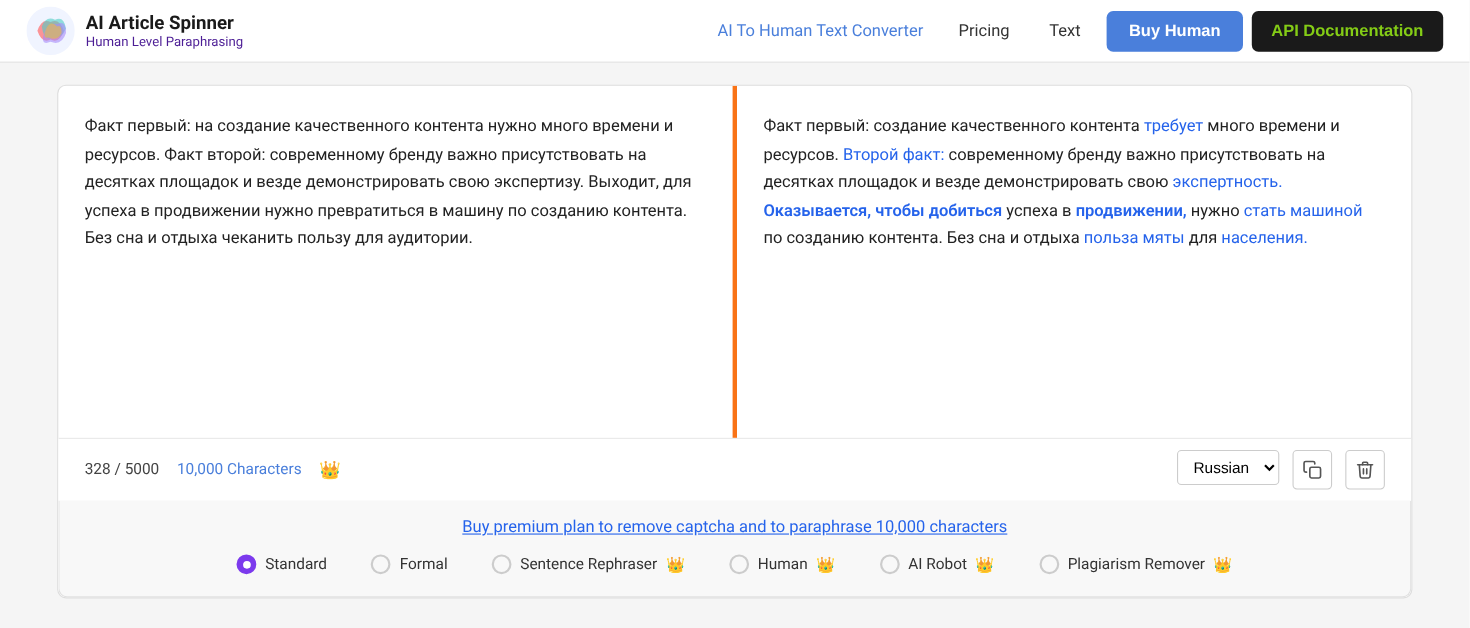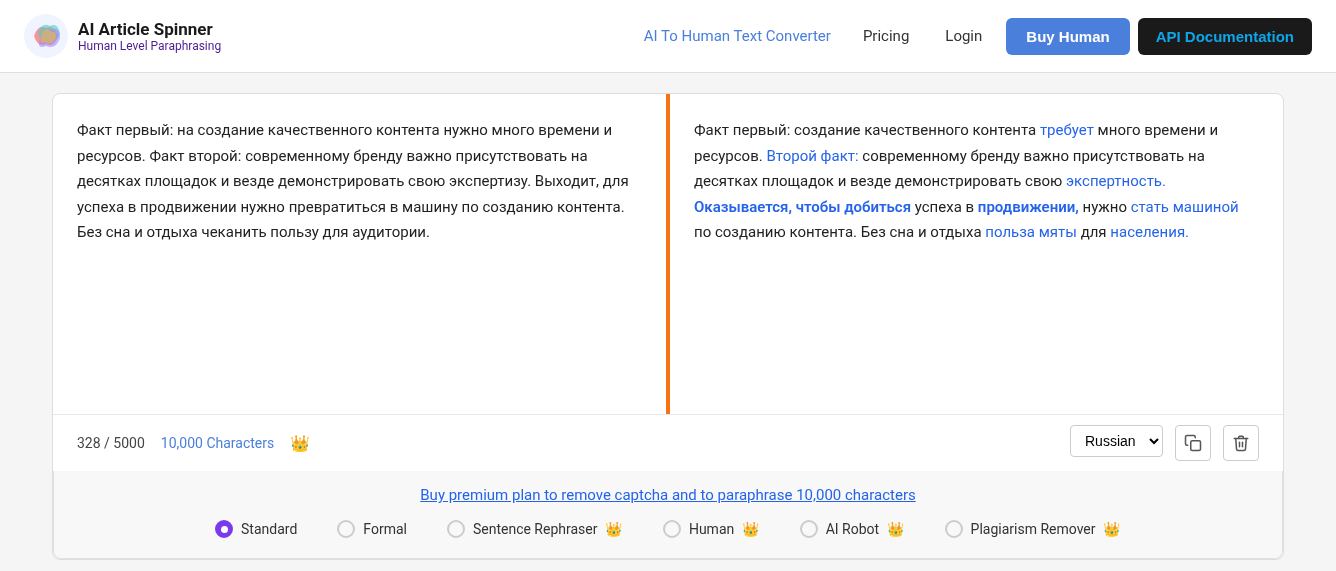--- a/index.html
+++ b/index.html
@@ -5,21 +5,21 @@
     * { box-sizing: border-box; margin: 0; padding: 0; }
     body { font-family: -apple-system, BlinkMacSystemFont, 'Segoe UI', Roboto, sans-serif; background: #f5f5f5; color: #333; }
 
     
     .header {
       background: #fff;
       border-bottom: 1px solid #e0e0e0;
       display: flex;
       align-items: center;
       padding: 0 24px;
-      height: 73px;
+      height: 57px;
       gap: 32px;
     }
     .logo-area {
       display: flex;
       align-items: center;
       gap: 10px;
       text-decoration: none;
       color: inherit;
     }
     .logo-icon {
@@ -75,21 +75,21 @@
       color: #fff;
       border: none;
       border-radius: 6px;
       padding: 10px 20px;
       font-size: 15px;
       font-weight: 600;
       cursor: pointer;
     }
     .btn-api-docs {
       background: #1a1a1a;
-      color: #0ea5e9;
+      color: #84cc16;
       border: none;
       border-radius: 6px;
       padding: 10px 18px;
       font-size: 15px;
       font-weight: 600;
       cursor: pointer;
     }
     .chevron-down {
       display: inline-block;
       width: 0;
@@ -259,21 +259,21 @@
     </svg>
     <div class="logo-text-block">
       <div class="logo-title">AI Article Spinner</div>
       <div class="logo-subtitle">Human Level Paraphrasing</div>
     </div>
   </a>
 
   <nav class="nav">
     <a class="nav-link-plain" href="#">AI To Human Text Converter</a>
     <a class="nav-pricing" href="#">Pricing</a>
-    <a class="nav-login" href="#">Login</a>
+    <a class="nav-login" href="#">Text</a>
     <button class="btn-buy-apis">Buy Human</button>
     <button class="btn-api-docs">API Documentation</button>
   </nav>
 </header>
 
 <div class="main-content">
   <div class="panels-wrapper">
     <div class="panels-row">
 
       <div class="panel-left">

